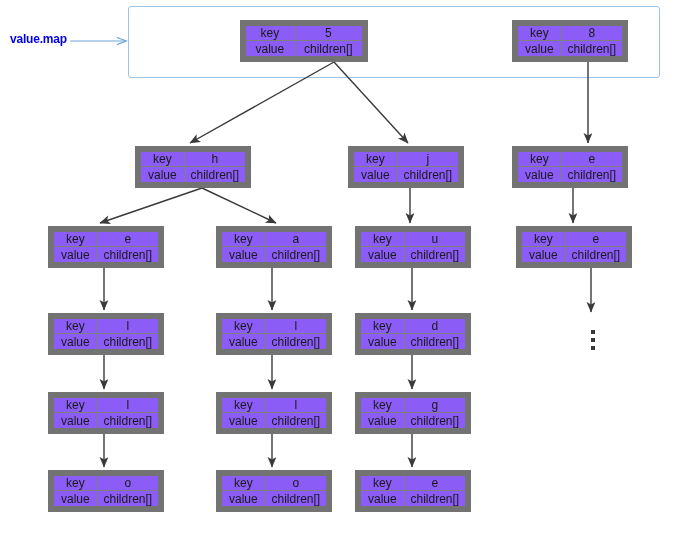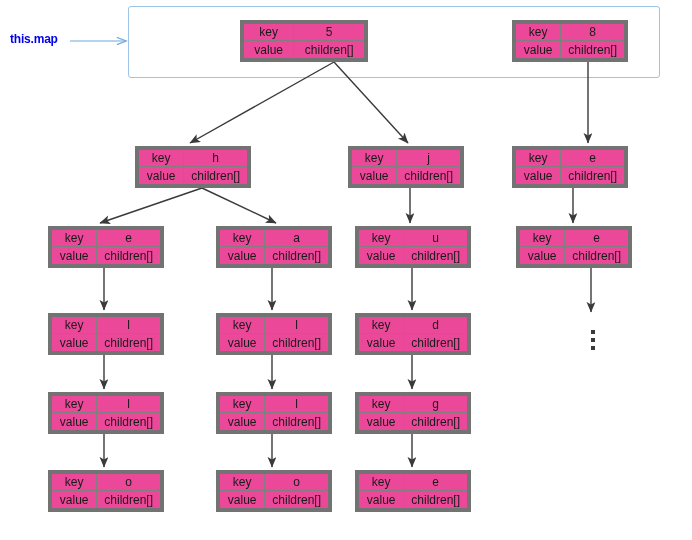--- a/index.html
+++ b/index.html
@@ -33,22 +33,22 @@
     font-weight: bold;
     font-size: 12px;
     font-family: "Liberation Sans", sans-serif;
     white-space: nowrap;
     letter-spacing: -0.2px;
   }
   
   .node {
     position: absolute;
     box-sizing: border-box;
-    border: 4px solid #737373;
-    background: #ec4899;
+    border: 6px solid #737373;
+    background: #8b5cf6;
     display: flex;
     flex-direction: column;
     font-size: 12px;
     color: #1a1a1a;
   }
   .node .row {
     display: flex;
     flex: 1 1 50%;
     box-sizing: border-box;
   }
@@ -97,21 +97,21 @@
     border-radius: 0;
   }
 </style>
 </head>
 <body>
 
 <div id="canvas">
 
   <div class="map-container" id="map-container" style="left: 128px; top: 6px; width: 532px; height: 72px; border-color: rgb(157, 195, 230);"></div>
 
-  <div class="map-label" id="map-label" style="left: 10px; top: 32px; color: rgb(0, 0, 238);">this.map</div>
+  <div class="map-label" id="map-label" style="left: 10px; top: 32px; color: rgb(0, 0, 238);">value.map</div>
 
   <svg id="arrows" viewBox="0 0 692 540" xmlns="http://www.w3.org/2000/svg">
     <defs>
       <marker id="ah" markerWidth="9" markerHeight="9" refX="7.2" refY="3.2" orient="auto" markerUnits="strokeWidth">
         <path d="M0,0 L7.6,3.2 L0,6.4 L1.8,3.2 z" fill="#3a3a3a"></path>
       </marker>
       <marker id="ah-open" markerWidth="10" markerHeight="10" refX="8" refY="3.4" orient="auto" markerUnits="strokeWidth">
         <path d="M0.4,0.4 L8.2,3.4 L0.4,6.4" fill="none" stroke="#6FA8DC" stroke-width="1"></path>
       </marker>
     </defs>

